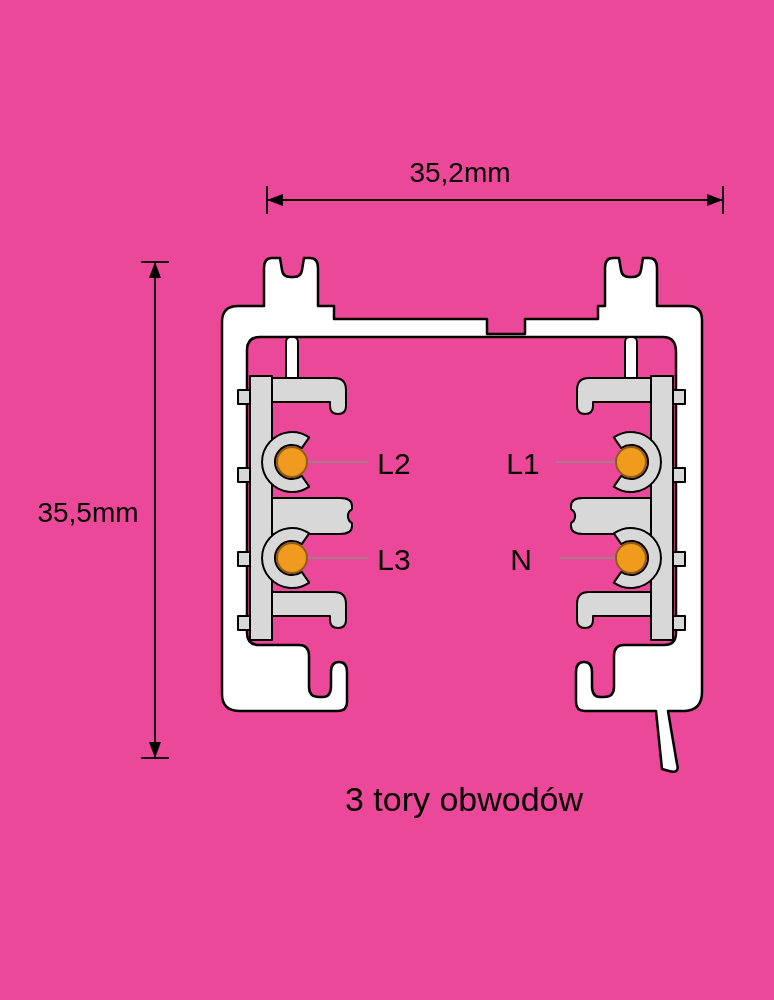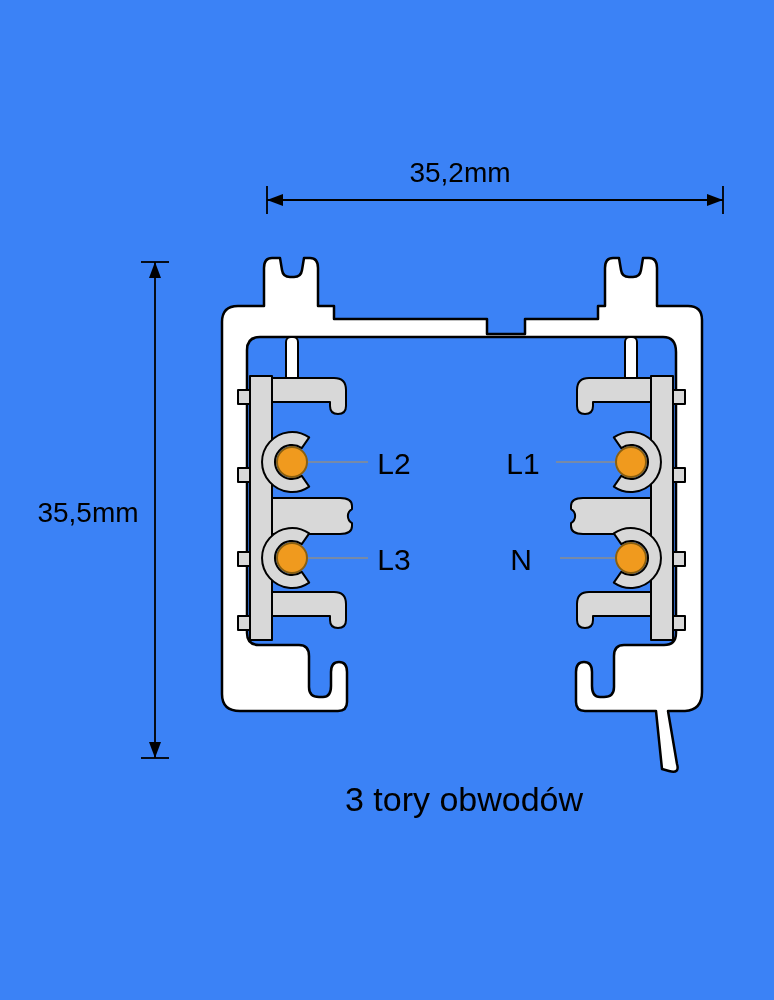--- a/index.html
+++ b/index.html
@@ -5,21 +5,21 @@
   html, body {
     margin: 0;
     padding: 0;
     background: #ffffff;
     font-family: "Liberation Sans", sans-serif;
   }
   .page {
     position: relative;
     width: 774px;
     height: 1000px;
-    background: #3b82f6;
+    background: #ec4899;
     overflow: hidden;
   }
   svg text {
     font-family: "Liberation Sans", sans-serif;
     fill: #000000;
   }
   .dim-text  { font-size: 28px; }
   .cond-text { font-size: 30px; }
   .caption-text { font-size: 34px; }
 </style>

